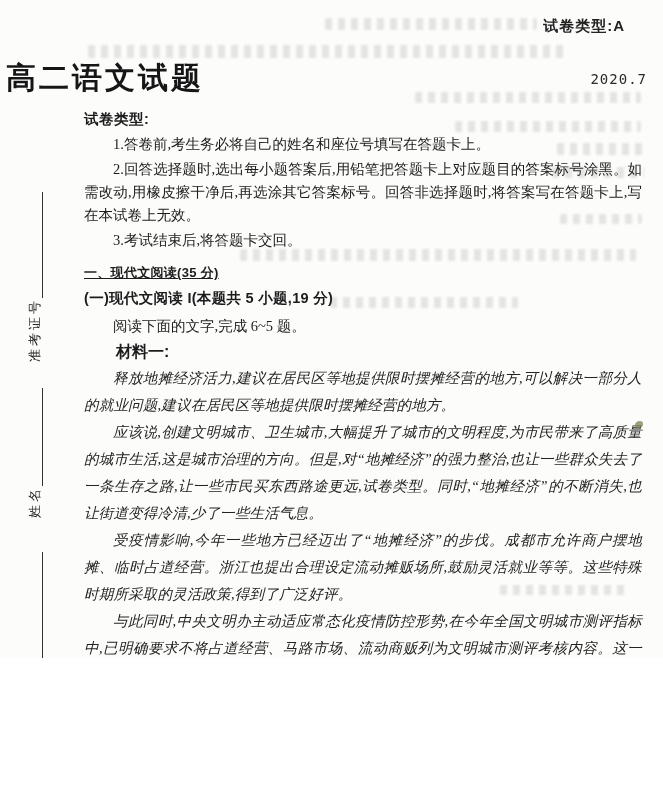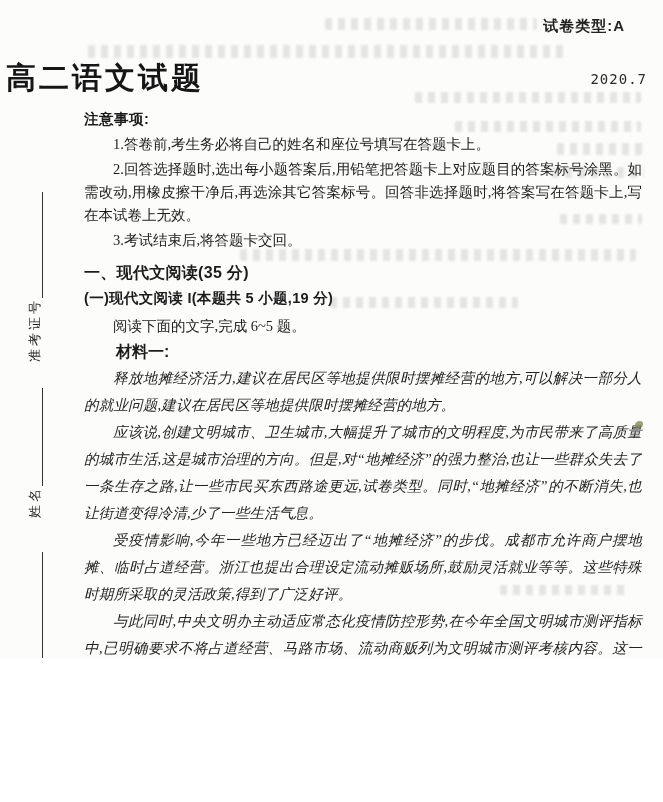--- a/index.html
+++ b/index.html
@@ -55,22 +55,23 @@
     text-align:justify;
   }
   .content p{margin:0;}
   .notice-head{
     font-family:"Liberation Sans", sans-serif;
     font-weight:bold;font-size:14.5px;letter-spacing:.5px;
   }
   .notice{margin-top:2px !important;text-indent:2em;}
   .sec-head{
     font-family:"Liberation Sans", sans-serif;
-    font-weight:bold;font-size:16px;letter-spacing:.3px;
+    font-weight:bold;font-size:13px;letter-spacing:.3px;
     margin-top:9px !important;
+    text-decoration:underline;
   }
   .sec-sub{
     font-family:"Liberation Sans", sans-serif;
     font-weight:bold;font-size:14.5px;letter-spacing:.3px;
     margin-top:3px !important;
   }
   .read-instr{margin-top:4px !important;text-indent:2em;line-height:24px;}
   .material-label{
     font-family:"Liberation Sans", sans-serif;
     font-weight:bold;font-size:16px;
@@ -133,21 +134,21 @@
 
   <div class="exam-type">试卷类型:A</div>
   <h1 class="title">高二语文试题</h1>
   <div class="date">2020.7</div>
 
   <div class="seal">
     <span class="lbl">学校</span><span class="line l1"></span><span class="lbl">姓名</span><span class="line l2"></span><span class="lbl">准考证号</span><span class="line l3"></span>
   </div>
 
   <div class="content">
-    <p class="notice-head">注意事项:</p>
+    <p class="notice-head">试卷类型:</p>
     <p class="notice">1.答卷前,考生务必将自己的姓名和座位号填写在答题卡上。</p>
     <p class="notice">2.回答选择题时,选出每小题答案后,用铅笔把答题卡上对应题目的答案标号涂黑。如需改动,用橡皮擦干净后,再选涂其它答案标号。回答非选择题时,将答案写在答题卡上,写在本试卷上无效。</p>
     <p class="notice">3.考试结束后,将答题卡交回。</p>
 
     <p class="sec-head">一、现代文阅读(35 分)</p>
     <p class="sec-sub">(一)现代文阅读 I(本题共 5 小题,19 分)</p>
     <p class="read-instr">阅读下面的文字,完成 6~5 题。</p>
     <p class="material-label">材料一:</p>
 
     <div class="material">

